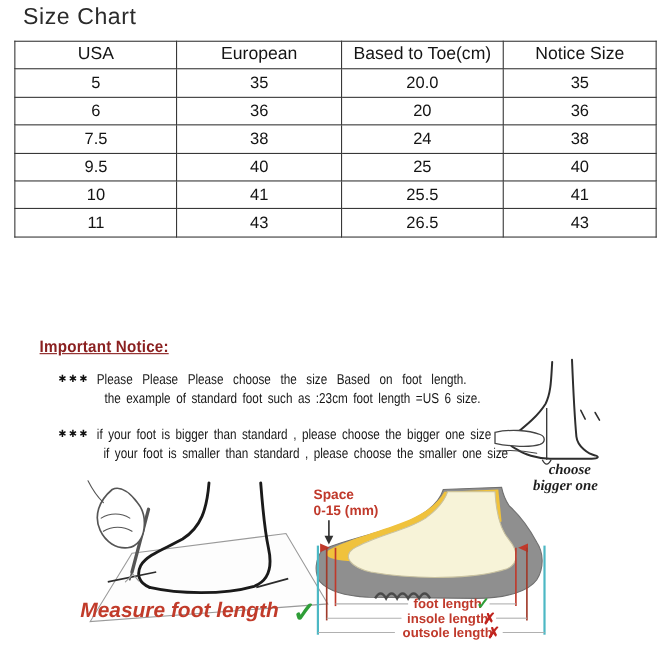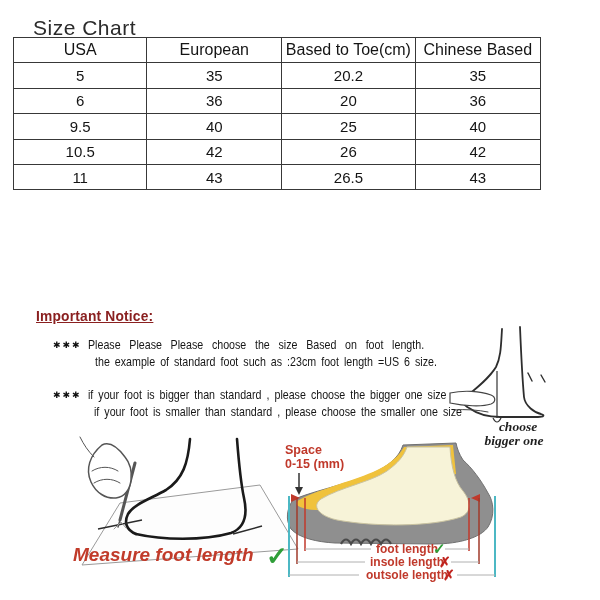--- a/index.html
+++ b/index.html
@@ -1,25 +1,25 @@
 <!DOCTYPE html>
 <html><head>
 <meta charset="utf-8">
 <style>
   html,body{margin:0;padding:0;background:#e8e8e8;}
   .page{
     position:relative;width:600px;height:600px;background:#ffffff;
     font-family:"Liberation Sans",sans-serif;overflow:hidden;
   }
   .title{
-    position:absolute;left:21px;top:4px;margin:12px;
+    position:absolute;left:21px;top:4px;margin:0;
     font-size:21px;font-weight:400;color:#2b2b2b;letter-spacing:.5px;
   }
   table.size-table{
-    position:absolute;left:13px;top:37px;width:528px;
+    position:absolute;left:13px;top:37px;width:584px;
     border-collapse:collapse;table-layout:fixed;
   }
   .size-table th,.size-table td{
     border:1px solid #383838;text-align:center;vertical-align:middle;
     font-size:15px;font-weight:400;color:#141414;padding:0;height:24.4px;
   }
   .size-table th{font-size:16px;}
   .notice-heading{
     position:absolute;left:36px;top:307px;
     font-size:15px;font-weight:700;color:#8a2020;
@@ -63,47 +63,53 @@
       <col style="width:25.3%">
         <col style="width:25.6%">
         <col style="width:25.3%">
         <col style="width:23.8%">
     </colgroup>
     <thead>
       <tr>
         <th>USA</th>
         <th>European</th>
         <th>Based to Toe(cm)</th>
-        <th>Chinese Based</th>
+        <th>Notice Size</th>
       </tr>
     </thead>
     <tbody>
       <tr>
         <td>5</td>
         <td>35</td>
-        <td>20.2</td>
+        <td>20.0</td>
         <td>35</td>
       </tr>
       <tr>
         <td>6</td>
         <td>36</td>
         <td>20</td>
         <td>36</td>
       </tr>
       <tr>
+        <td>7.5</td>
+        <td>38</td>
+        <td>24</td>
+        <td>38</td>
+      </tr>
+      <tr>
         <td>9.5</td>
         <td>40</td>
         <td>25</td>
         <td>40</td>
       </tr>
       <tr>
-        <td>10.5</td>
-        <td>42</td>
-        <td>26</td>
-        <td>42</td>
+        <td>10</td>
+        <td>41</td>
+        <td>25.5</td>
+        <td>41</td>
       </tr>
       <tr>
         <td>11</td>
         <td>43</td>
         <td>26.5</td>
         <td>43</td>
       </tr>
     </tbody>
   </table>
 

